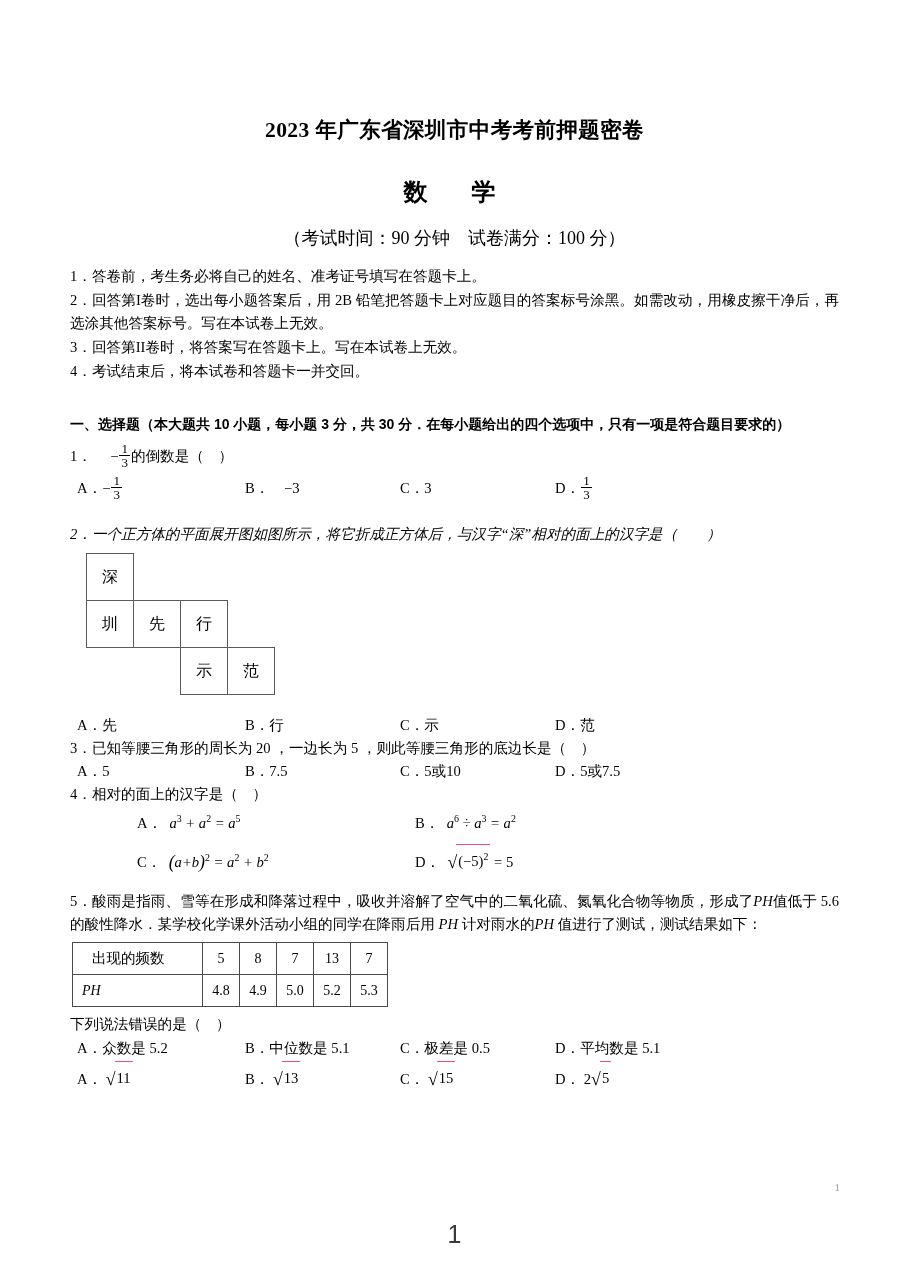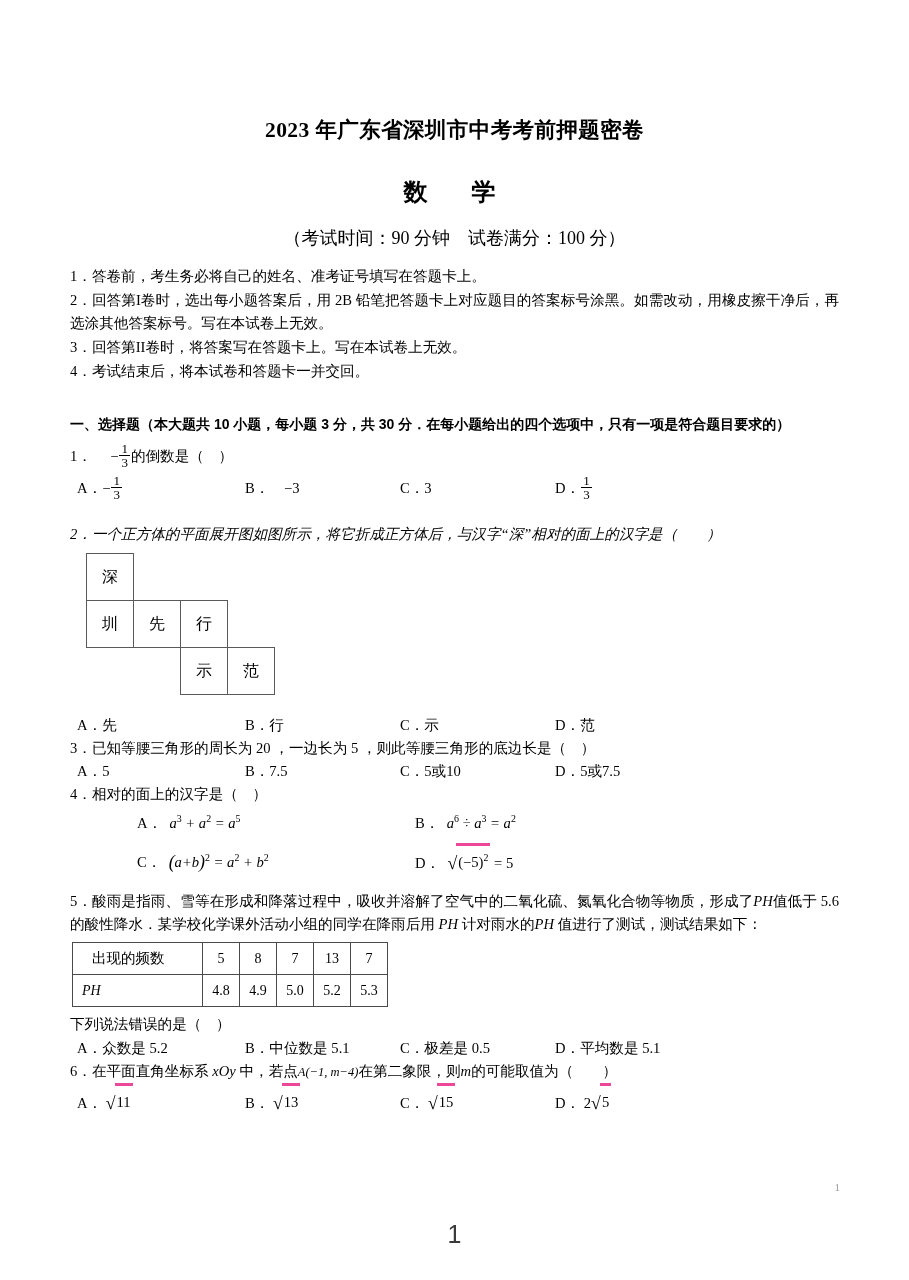--- a/index.html
+++ b/index.html
@@ -140,21 +140,21 @@
     white-space: nowrap;
   }
   .sqrt > .rad {
     display: inline-block;
     font-size: 1.22em;
     vertical-align: -0.07em;
     margin-right: -1px;
   }
   .sqrt > .rand {
     display: inline-block;
-    border-top: 3px solid #ec4899;
+    border-top: 1px solid #ec4899;
     padding: 0 2px 0 2px;
     vertical-align: 0.06em;
   }
   .paren-big {
     font-size: 1.22em;
     vertical-align: -0.06em;
   }
 
   
   .cubenet {
@@ -337,23 +337,20 @@
     </table>
 
   <p class="q" style="padding-top:6px;">下列说法错误的是（　）</p>
   <div class="opts">
     <span class="opt opt-a">A．众数是 5.2</span>
     <span class="opt opt-b">B．中位数是 5.1</span>
     <span class="opt opt-c">C．极差是 0.5</span>
     <span class="opt opt-d">D．平均数是 5.1</span>
   </div>
 
-  <p class="q">
-    <span>6．</span><span>在平面直角坐标系</span> <span class="mi">xOy</span> <span>中，若点</span><span class="mi" style="font-size:12.5px;">A(−1, m−4)</span><span>在第二象限，则</span><span class="mi">m</span><span>的可能取值为（　　）</span>
-  </p>
   <div class="opts opts-tall" style="height:30px;">
     <span class="opt opt-a"><span>A．</span> <span class="sqrt"><span class="rad">√</span><span class="rand">11</span></span></span>
     <span class="opt opt-b"><span>B．</span> <span class="sqrt"><span class="rad">√</span><span class="rand">13</span></span></span>
     <span class="opt opt-c"><span>C．</span> <span class="sqrt"><span class="rad">√</span><span class="rand">15</span></span></span>
     <span class="opt opt-d"><span>D．</span> <span>2</span><span class="sqrt"><span class="rad">√</span><span class="rand">5</span></span></span>
   </div>
 
   <div class="page-mark">1</div>
   <div class="page-num">1</div>
 

